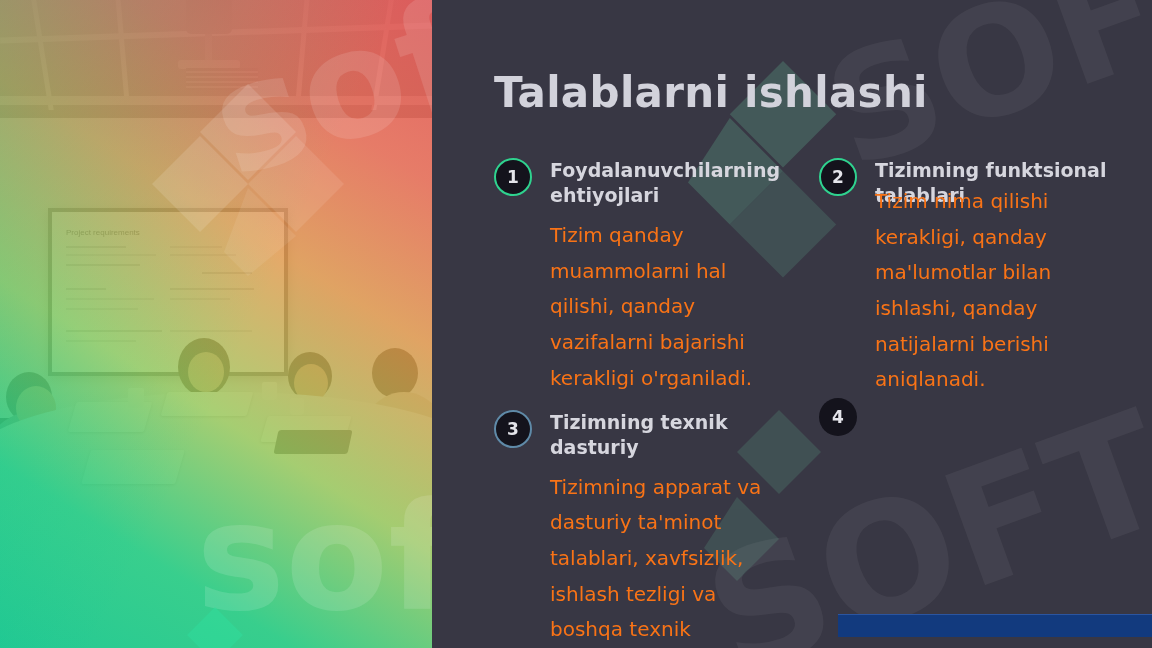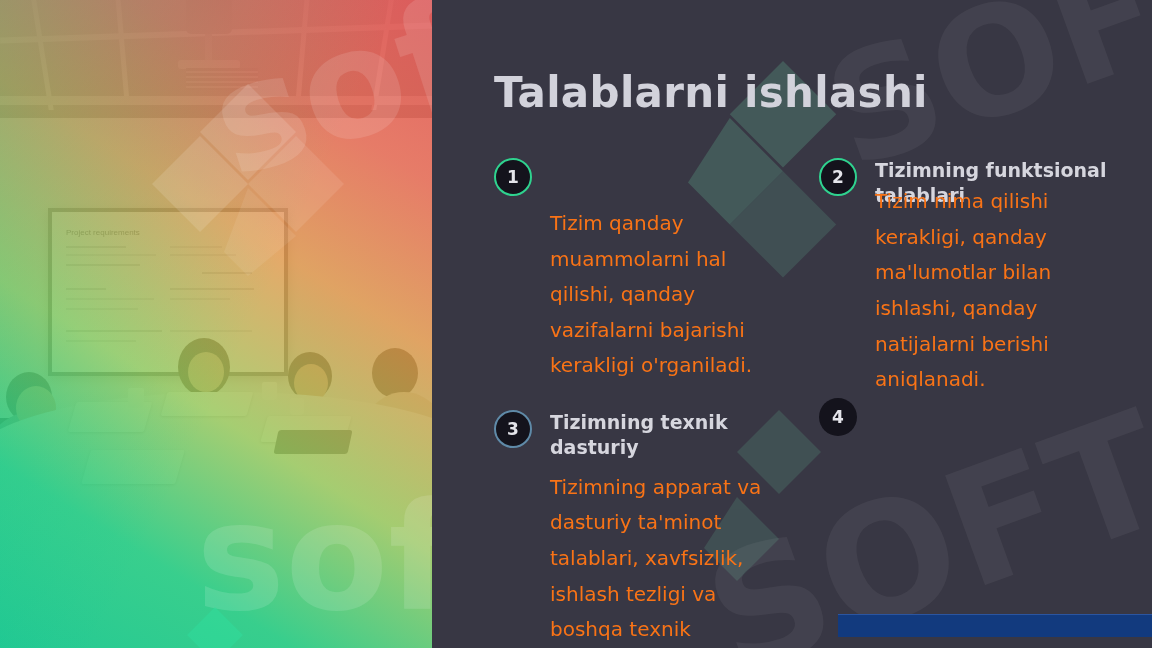--- a/index.html
+++ b/index.html
@@ -201,20 +201,21 @@
 
     <div class="title">Talablarni ishlashi</div>
 
     <div class="grid">
 
       <div class="row">
 
         <div class="cell">
           <div class="cell-head">
             <div class="circle c-green">1</div>
+            <div class="h-txt">Foydalanuvchilarning ehtiyojlari</div>
           </div>
           <div class="body-txt">Tizim qanday muammolarni hal qilishi, qanday vazifalarni bajarishi kerakligi o'rganiladi.</div>
         </div>
 
         <div class="cell">
           <div class="cell-head">
             <div class="circle c-green">2</div>
             <div class="h-txt">Tizimning funktsional talablari</div>
           </div>
           <div class="body-txt ov-up">Tizim nima qilishi kerakligi, qanday ma'lumotlar bilan ishlashi, qanday natijalarni berishi aniqlanadi.</div>

